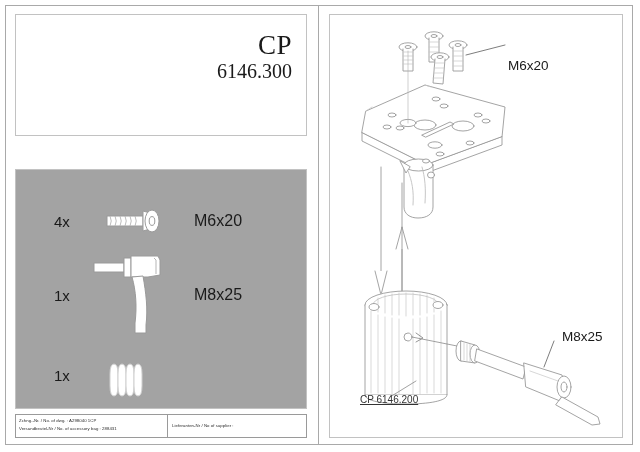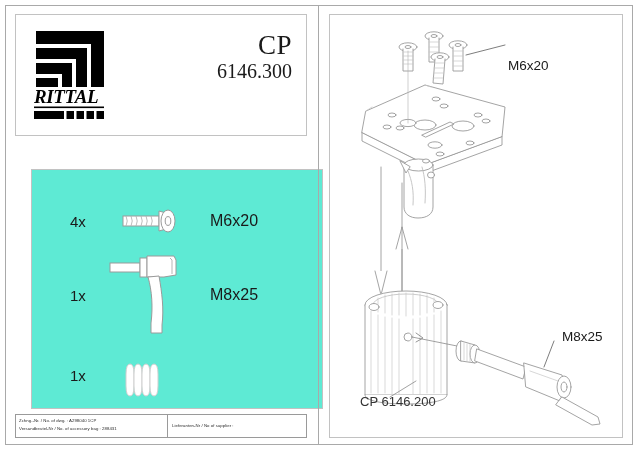--- a/index.html
+++ b/index.html
@@ -73,22 +73,21 @@
     margin-top: 2px;
   }
 
   
   #parts-box {
     position: absolute;
     left: 9px; top: 163px;
     width: 292px; height: 240px;
     border: 1px solid #c2c2c2;
     box-sizing: border-box;
-    background: #5eead4;
-    margin-left: 16px;
+    background: #a3a3a3;
   }
   .part-row {
     position: absolute;
     left: 0;
     width: 100%;
     height: 74px;
   }
   .part-qty {
     position: absolute;
     left: 38px;
@@ -157,55 +156,31 @@
   #draw-svg { display: block; }
 
   .callout {
     position: absolute;
     font-size: 13.5px;
     color: #1a1a1a;
     white-space: nowrap;
   }
   #callout-m6 { left: 178px; top: 43px; }
   #callout-m8 { left: 232px; top: 314px; }
-  #callout-cp { left: 30px; top: 379px; font-size: 13px; color: #333; }
+  #callout-cp { left: 30px; top: 379px; font-size: 10px; color: #333; text-decoration: underline; }
 </style>
 </head>
 <body>
 
 <div id="sheet">
 
   <div id="left-col">
 
     <div id="title-block">
 
-      <div id="logo-wrap">
-        <svg width="78" height="92" viewBox="0 0 78 92">
-
-          <g fill="#000000">
-            <path d="M2,2 H70 V58 H57 V15 H2 Z"></path>
-            <path d="M2,19 H53 V58 H42 V30 H2 Z"></path>
-            <path d="M2,34 H38 V58 H28 V45 H2 Z"></path>
-            <path d="M2,49 H24 V58 H2 Z"></path>
-          </g>
-
-          <g fill="#000000">
-            <text x="0" y="74" font-family="'Liberation Serif', serif" font-size="19" font-weight="bold" font-style="italic" letter-spacing="-0.4">RITTAL</text>
-          </g>
-          <rect x="0" y="77.5" width="70" height="1.6" fill="#000"></rect>
-
-          <g fill="#000000">
-            <rect x="0" y="82" width="30" height="8"></rect>
-            <rect x="32.5" y="82" width="7.5" height="8"></rect>
-            <rect x="42.5" y="82" width="7.5" height="8"></rect>
-            <rect x="52.5" y="82" width="7.5" height="8"></rect>
-            <rect x="62.5" y="82" width="7.5" height="8"></rect>
-          </g>
-        </svg>
-      </div>
 
       <div id="title-text">
         <span id="title-main">CP</span>
         <span id="title-sub">6146.300</span>
       </div>
     </div>
 
     <div id="parts-box">
 
       <div class="part-row" style="top:14px;">

